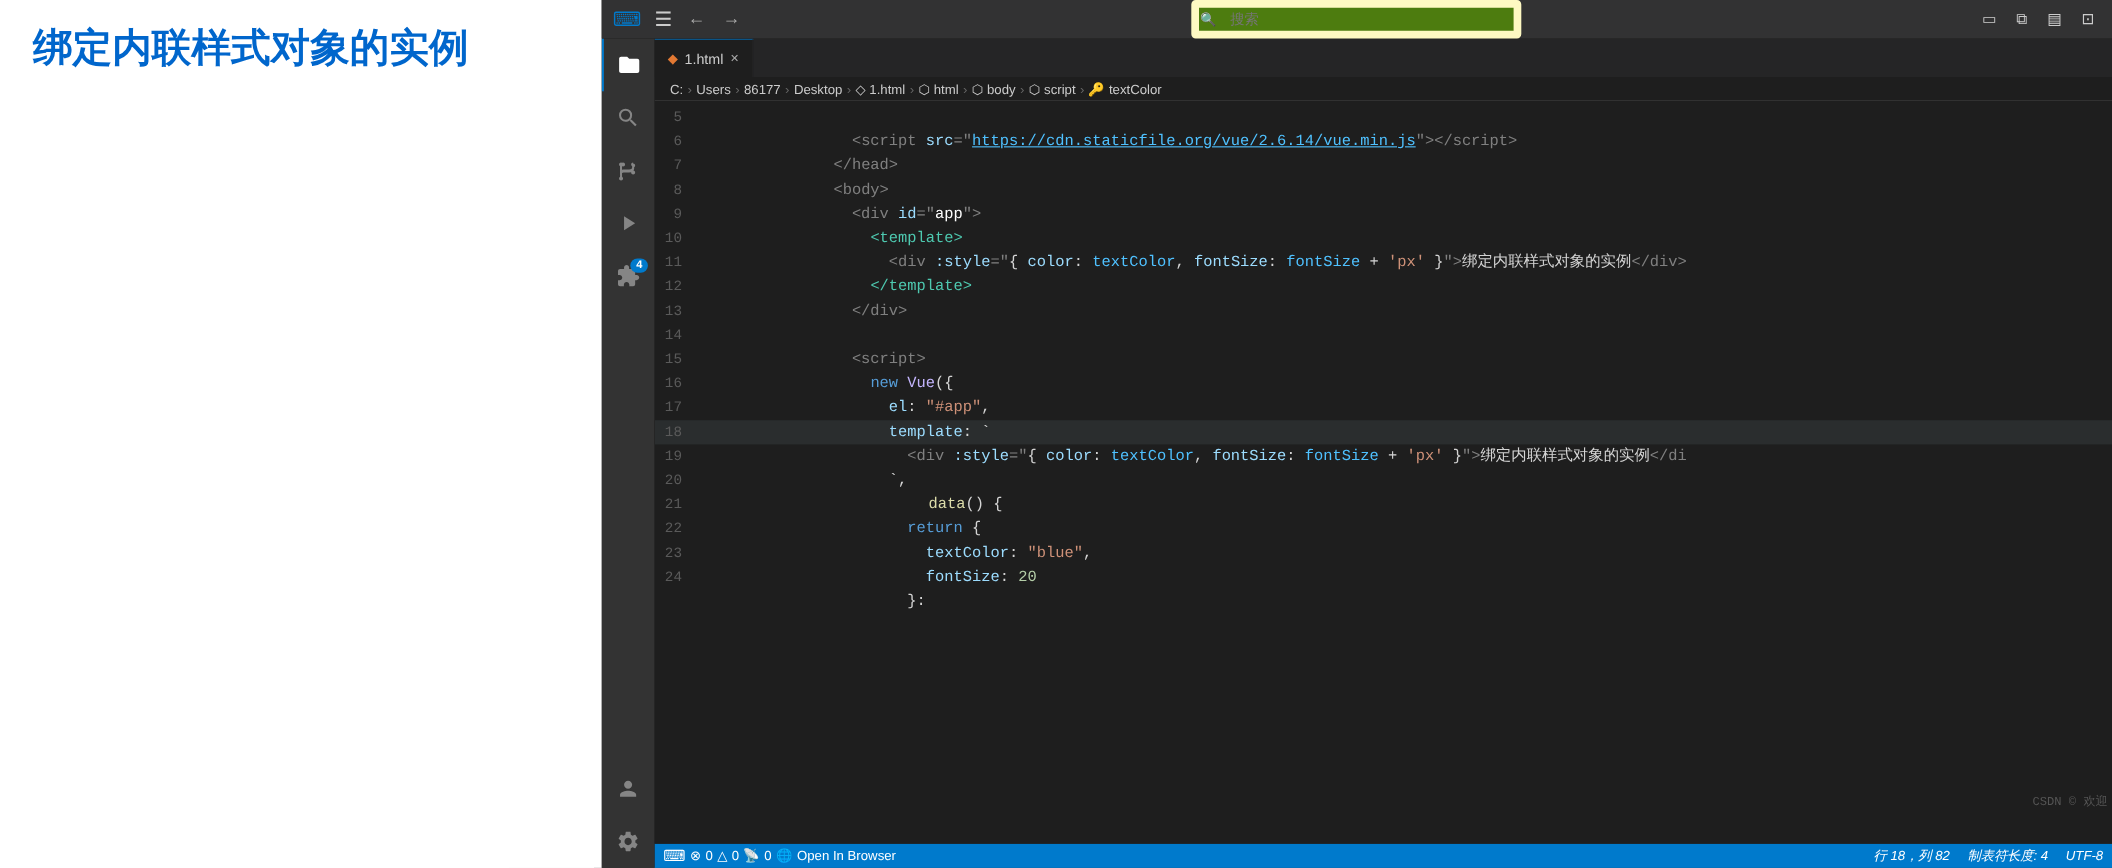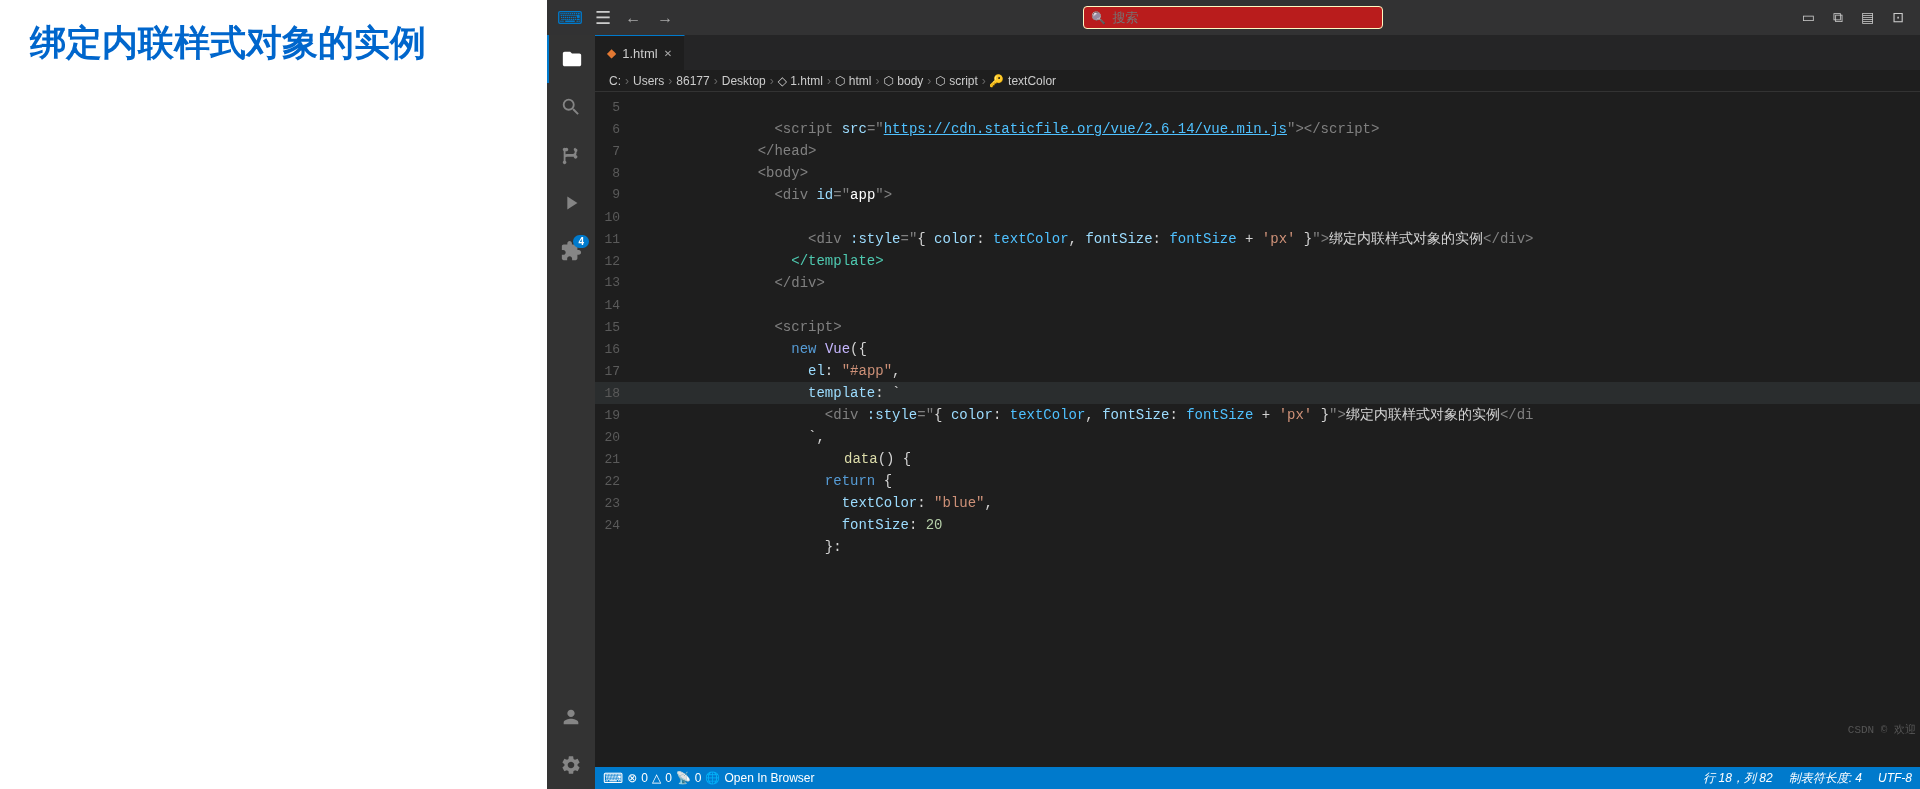--- a/index.html
+++ b/index.html
@@ -65,22 +65,22 @@
       flex: 1;
       display: flex;
       justify-content: center;
     }
     .search-wrapper {
       position: relative;
       display: flex;
       align-items: center;
     }
     .search-wrapper input {
-      background: #b91c1c;
-      border: 1px solid #fef9c3;
+      background: #4d7c0f;
+      border: 7px solid #fef9c3;
       border-radius: 4px;
       color: #ccc;
       padding: 3px 10px 3px 28px;
       font-size: 13px;
       width: 300px;
       outline: none;
     }
     .search-icon-inner {
       position: absolute;
       left: 8px;
@@ -418,20 +418,23 @@
 
         <div class="code-line">
           <span class="line-num">8</span>
           <span class="line-content">
             <span class="c-white">    </span><span class="c-tag">&lt;div </span><span class="c-attr">id</span><span class="c-punct">="</span><span class="c-val">app</span><span class="c-punct">"</span><span class="c-tag">&gt;</span>
           </span>
         </div>
 
         <div class="code-line">
           <span class="line-num">9</span>
+          <span class="line-content">
+            <span class="c-white">      </span><span class="c-template-tag">&lt;template&gt;</span>
+          </span>
         </div>
 
         <div class="code-line">
           <span class="line-num">10</span>
           <span class="line-content">
             <span class="c-white">        </span><span class="c-tag">&lt;div </span><span class="c-vue-attr">:style</span><span class="c-punct">="</span><span class="c-white">{ </span><span class="c-prop">color</span><span class="c-white">: </span><span class="c-blue">textColor</span><span class="c-white">, </span><span class="c-prop">fontSize</span><span class="c-white">: </span><span class="c-blue">fontSize</span><span class="c-white"> + </span><span class="c-str">'px'</span><span class="c-white"> }</span><span class="c-punct">"</span><span class="c-tag">&gt;</span><span class="c-chinese">绑定内联样式对象的实例</span><span class="c-tag">&lt;/div&gt;</span>
           </span>
         </div>
 
         <div class="code-line">

